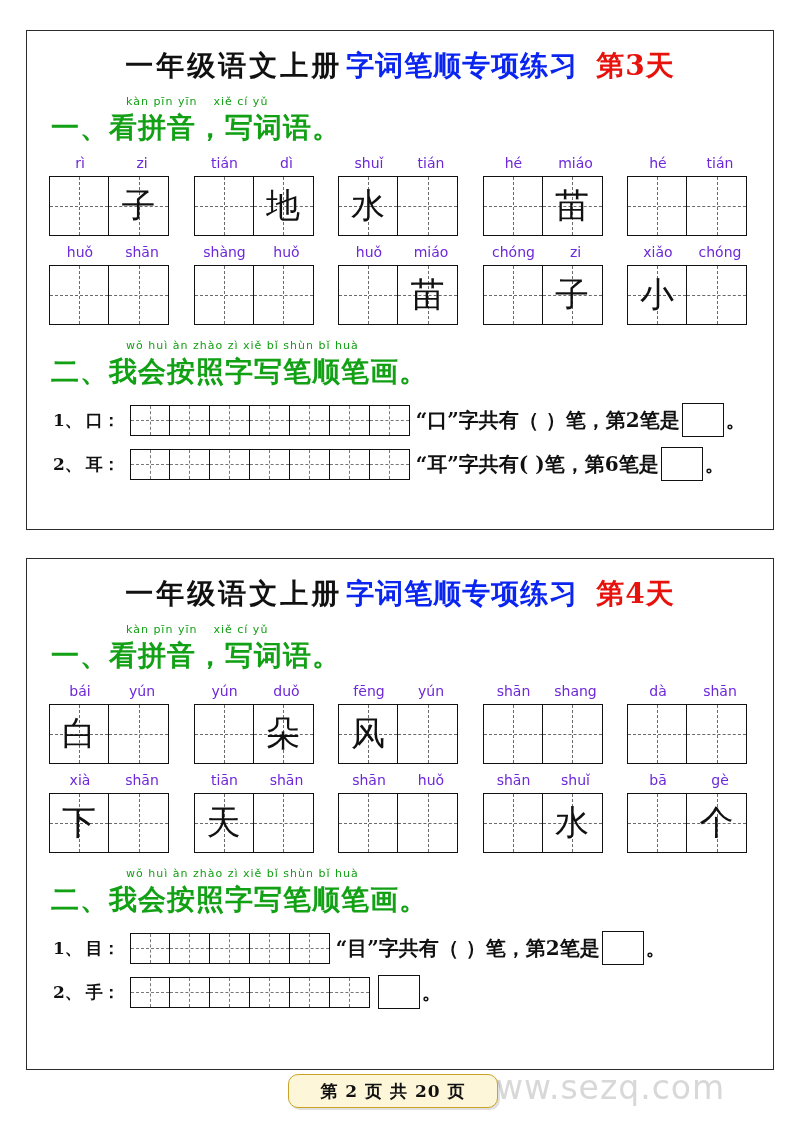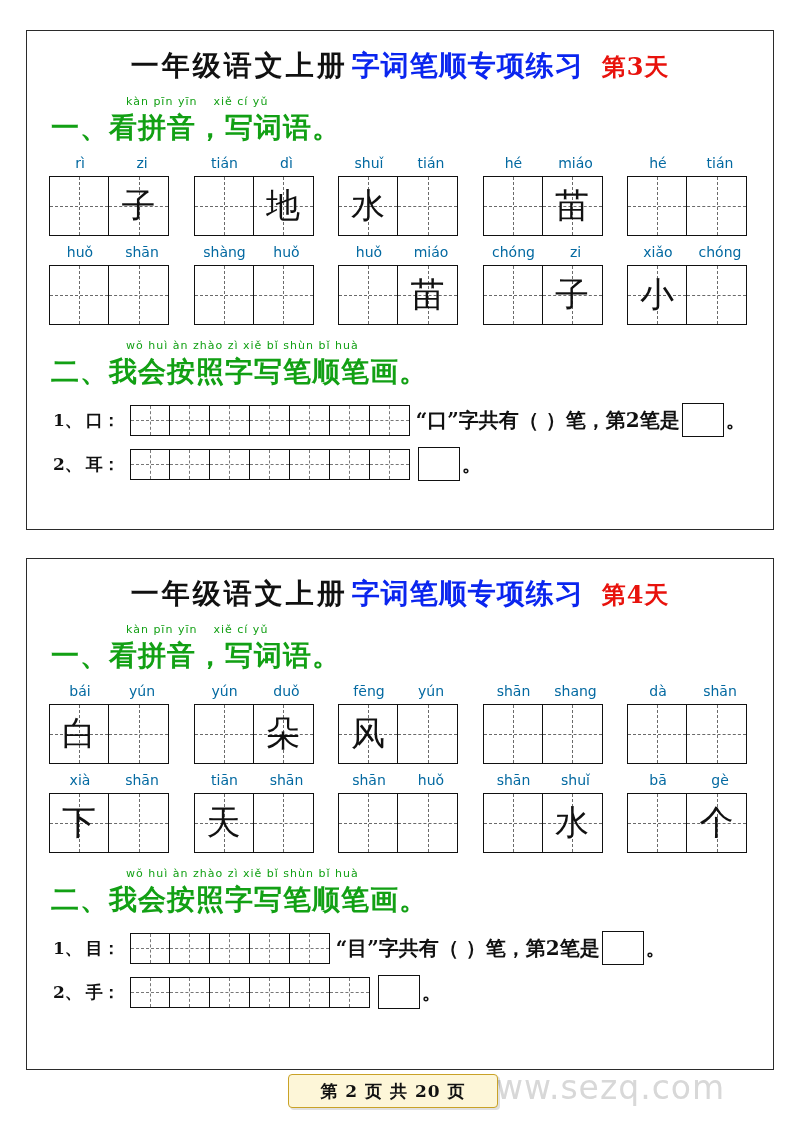--- a/index.html
+++ b/index.html
@@ -46,21 +46,21 @@
   .title-blue {
     font-family: "DejaVu Serif", serif;
     font-weight: bold;
     font-size: 28px;
     color: #0a25ef;
     letter-spacing: 1px;
   }
   .title-red {
     font-family: "DejaVu Serif", serif;
     font-weight: bold;
-    font-size: 24px;
+    font-size: 28px;
     color: #e8120c;
     margin-left: 14px;
     letter-spacing: 1px;
   }
 
   
   .section {
     margin-left: 24px;
     margin-top: 10px;
   }
@@ -89,21 +89,21 @@
     justify-content: space-between;
     padding: 0 22px;
     margin-top: 8px;
   }
   .word-item { width: 124px; }
   .py-line {
     display: flex;
     justify-content: space-around;
     font-family: "DejaVu Sans", sans-serif;
     font-size: 14px;
-    color: #0369a1;
+    color: #6d28d9;
     margin-bottom: 3px;
     height: 18px;
     white-space: nowrap;
   }
   .py-line span { display: block; text-align: center; flex: 1; }
   .boxes { display: flex; }
   .tzg {
     width: 60px;
     height: 60px;
     border: 1.4px solid #111;
@@ -197,21 +197,21 @@
 
   
   .footer-badge {
     position: absolute;
     left: 288px;
     top: 1074px;
     width: 208px;
     height: 32px;
     background: #fdf6d8;
     border: 1.5px solid #c9a227;
-    border-radius: 4px;
+    border-radius: 10px;
     display: flex;
     align-items: center;
     justify-content: center;
     font-family: "DejaVu Serif", serif;
     font-weight: bold;
     font-size: 17px;
     color: #111;
     letter-spacing: 1px;
     box-shadow: 2px 2px 0 rgba(0,0,0,0.12);
   }
@@ -419,20 +419,21 @@
         <span class="sl-label">耳：</span>
         <span class="strip">
           <span class="scell"></span>
           <span class="scell"></span>
           <span class="scell"></span>
           <span class="scell"></span>
           <span class="scell"></span>
           <span class="scell"></span>
           <span class="scell"></span>
         </span>
+        <span class="sl-text">“耳”字共有(   )笔，第6笔是</span>
         <span class="answer-box"></span>
         <span class="sl-text">。</span>
       </div>
     </div>
   </div>
 
   <div class="sheet" id="sheet2">
     <div class="title-row">
       <span class="title-black">一年级语文上册</span>
       <span class="title-blue">字词笔顺专项练习</span>

